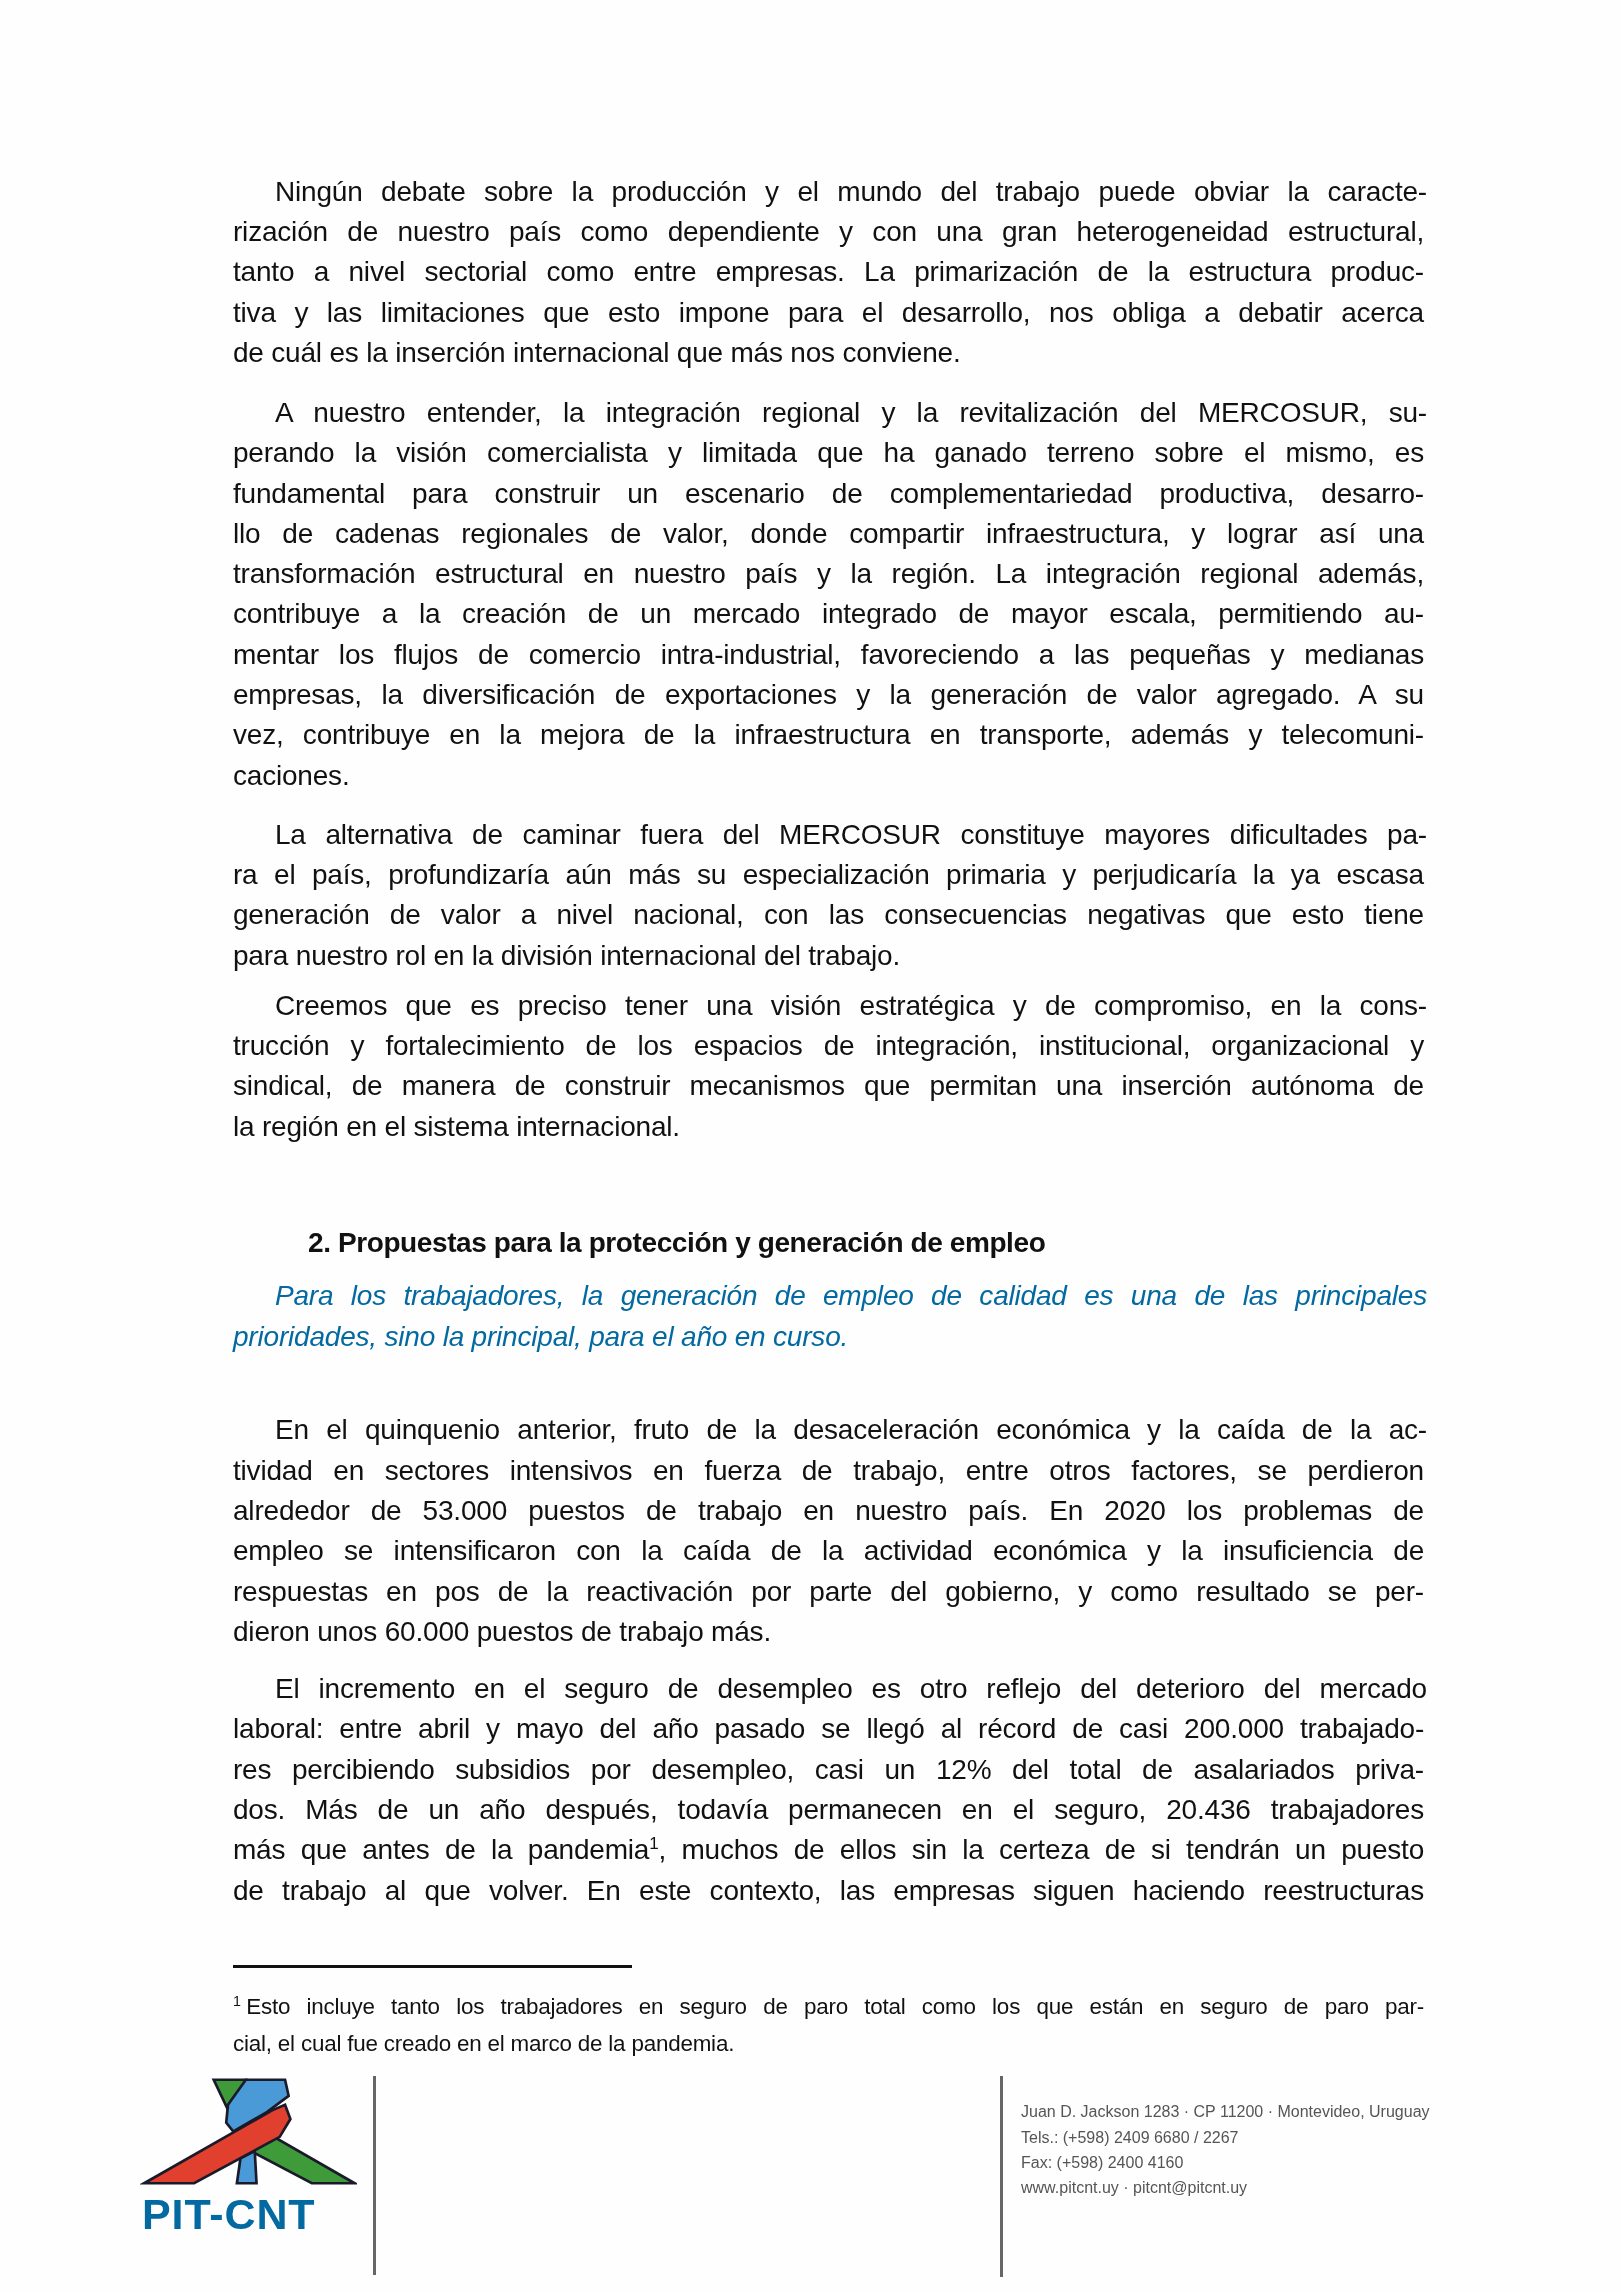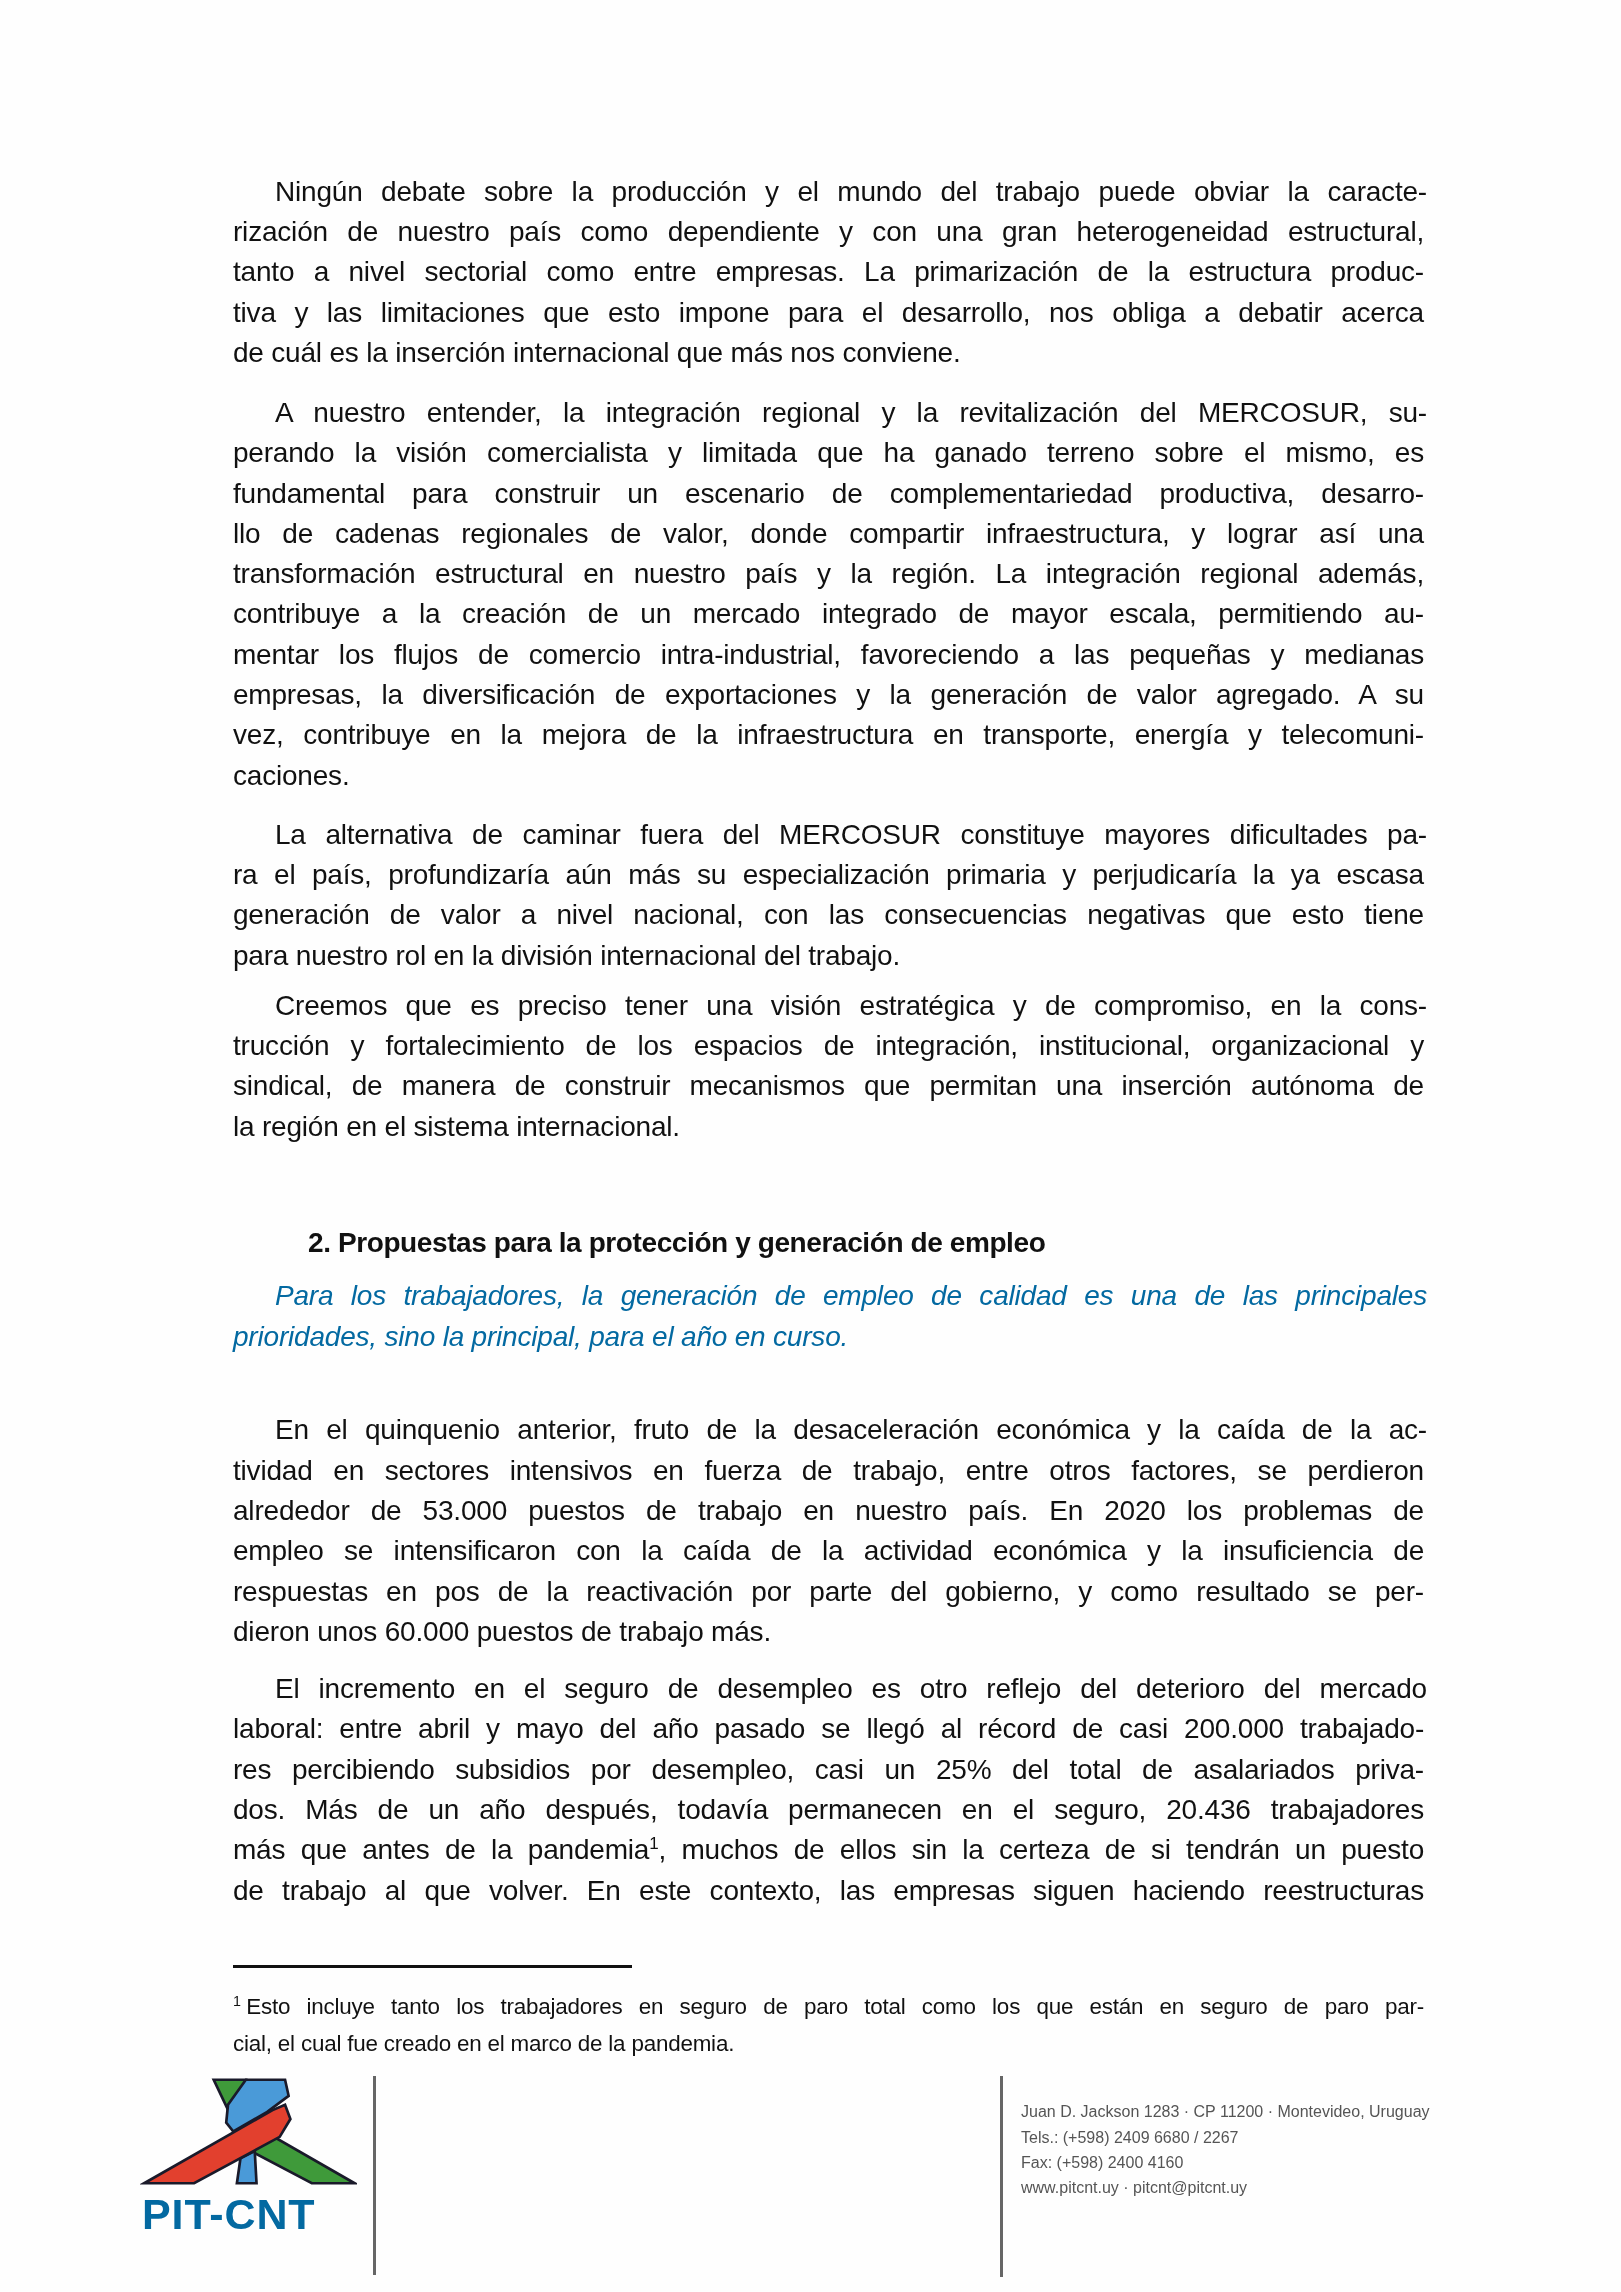--- a/index.html
+++ b/index.html
@@ -40,21 +40,21 @@
 
 <div>
   <div class="ln ind" style="top:395px">A nuestro entender, la integración regional y la revitalización del MERCOSUR, su-</div>
   <div class="ln" style="top:435px">perando la visión comercialista y limitada que ha ganado terreno sobre el mismo, es</div>
   <div class="ln" style="top:476px">fundamental para construir un escenario de complementariedad productiva, desarro-</div>
   <div class="ln" style="top:516px">llo de cadenas regionales de valor, donde compartir infraestructura, y lograr así una</div>
   <div class="ln" style="top:556px">transformación estructural en nuestro país y la región. La integración regional además,</div>
   <div class="ln" style="top:596px">contribuye a la creación de un mercado integrado de mayor escala, permitiendo au-</div>
   <div class="ln" style="top:637px">mentar los flujos de comercio intra-industrial, favoreciendo a las pequeñas y medianas</div>
   <div class="ln" style="top:677px">empresas, la diversificación de exportaciones y la generación de valor agregado. A su</div>
-  <div class="ln" style="top:717px">vez, contribuye en la mejora de la infraestructura en transporte, energía y telecomuni-</div>
+  <div class="ln" style="top:717px">vez, contribuye en la mejora de la infraestructura en transporte, además y telecomuni-</div>
   <div class="ln last" style="top:758px">caciones.</div>
 </div>
 
 <div>
   <div class="ln ind" style="top:817px">La alternativa de caminar fuera del MERCOSUR constituye mayores dificultades  pa-</div>
   <div class="ln" style="top:857px">ra el país, profundizaría aún más su especialización primaria y perjudicaría la ya escasa</div>
   <div class="ln" style="top:897px">generación de valor a nivel nacional, con las consecuencias negativas que esto tiene</div>
   <div class="ln last" style="top:938px">para nuestro rol en la división internacional del trabajo.</div>
 </div>
 
@@ -77,21 +77,21 @@
   <div class="ln" style="top:1453px">tividad en sectores intensivos en fuerza de trabajo, entre otros factores, se perdieron</div>
   <div class="ln" style="top:1493px">alrededor de 53.000 puestos de trabajo en nuestro país. En 2020 los problemas de</div>
   <div class="ln" style="top:1533px">empleo se intensificaron con la caída de la actividad económica y la insuficiencia de</div>
   <div class="ln" style="top:1574px">respuestas en pos de la reactivación por parte del gobierno, y como resultado se per-</div>
   <div class="ln last" style="top:1614px">dieron unos 60.000 puestos de trabajo más.</div>
 </div>
 
 <div>
   <div class="ln ind" style="top:1671px">El incremento en el seguro de desempleo es otro reflejo del deterioro del mercado</div>
   <div class="ln" style="top:1711px">laboral: entre abril y mayo del año pasado se llegó al récord de casi 200.000 trabajado-</div>
-  <div class="ln" style="top:1752px">res percibiendo subsidios por desempleo, casi un 25% del total de asalariados priva-</div>
+  <div class="ln" style="top:1752px">res percibiendo subsidios por desempleo, casi un 12% del total de asalariados priva-</div>
   <div class="ln" style="top:1792px">dos. Más de un año después, todavía permanecen en el seguro, 20.436 trabajadores</div>
   <div class="ln" style="top:1832px"><span>más que antes de la pandemia</span><span class="sup">1</span><span>, muchos de ellos sin la certeza de si tendrán un puesto</span></div>
   <div class="ln" style="top:1873px">de trabajo al que volver. En este contexto, las empresas siguen haciendo reestructuras</div>
 </div>
 
 <div class="fn-rule"></div>
 <div class="fn" style="top:1992px"><span class="fsup">1</span><span>Esto incluye tanto los trabajadores en seguro de paro total como los que están en seguro de paro par-</span></div>
 <div class="fn last" style="top:2029px">cial, el cual fue creado en el marco de la pandemia.</div>
 
 <div>

